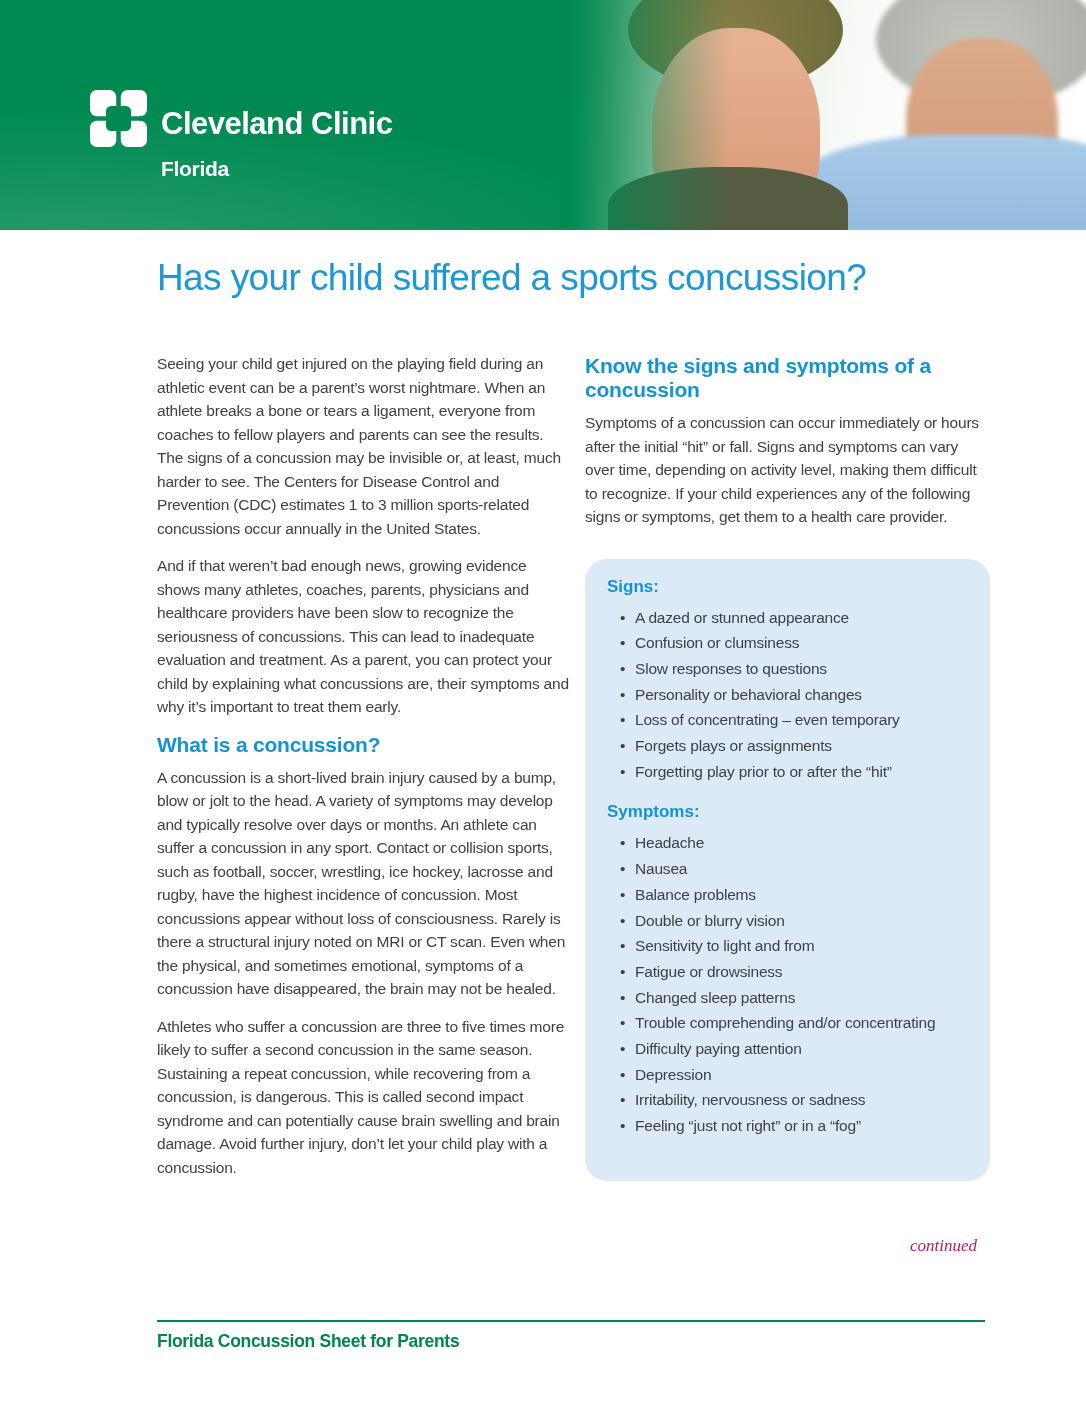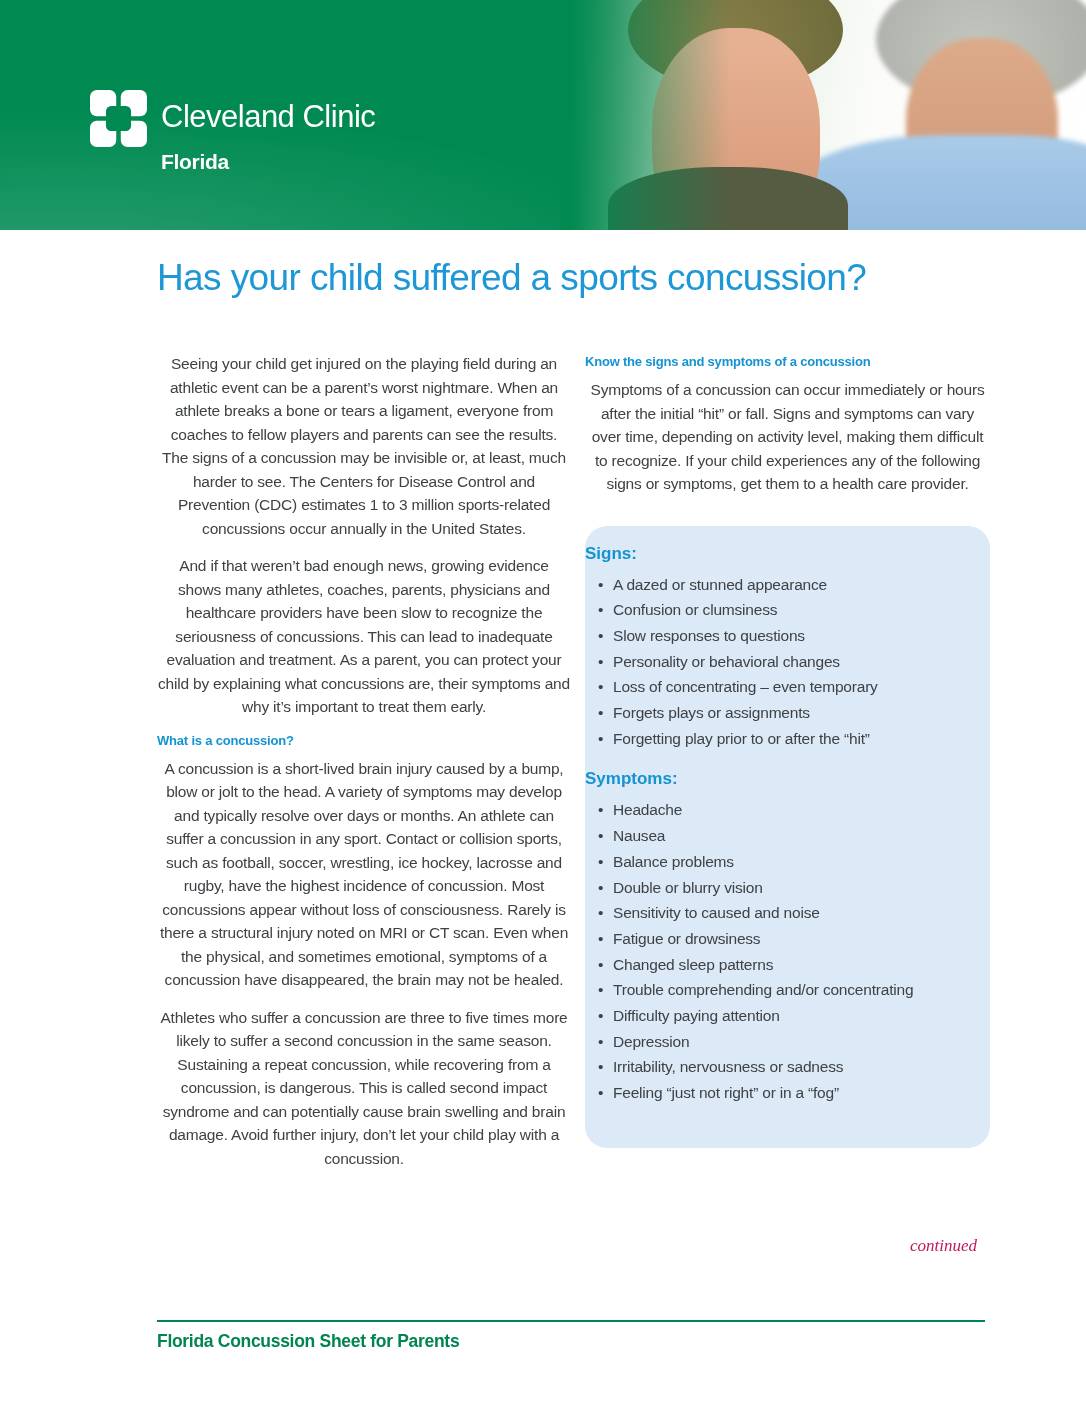--- a/index.html
+++ b/index.html
@@ -30,45 +30,45 @@
   .man-face  { right:28px; top:38px; width:152px; height:178px; background:linear-gradient(180deg,#dcab8a,#cf9676); border-radius:46% 46% 44% 44%; }
   .man-shirt { right:-45px; bottom:-30px; width:340px; height:125px; background:linear-gradient(180deg,#a9cbe9,#8fb6dc); border-radius:45% 35% 0 0; }
   .teen-hair { left:68px; top:-30px; width:215px; height:120px; background:radial-gradient(circle at 40% 65%, #8a8049, #6b693a); border-radius:50%; }
   .teen-face { left:92px; top:28px; width:168px; height:215px; background:linear-gradient(180deg,#e6b092 10%,#d89a79 85%); border-radius:46% 46% 42% 42%; }
   .teen-shirt{ left:48px; bottom:-22px; width:240px; height:85px; background:#565c41; border-radius:45% 45% 0 0; }
   .green-fade{ left:0; top:0; width:170px; height:230px; background:linear-gradient(to right, #008a52 6%, rgba(0,138,82,0.55) 45%, rgba(0,138,82,0) 100%); }
 
   .brand { position:absolute; left:90px; top:90px; display:flex; align-items:flex-start; }
   .logo-mark { width:57px; height:57px; display:block; }
   .brand-text { margin-left:14px; color:#ffffff; }
-  .brand-name { font-size:31px; font-weight:normal; letter-spacing:-0.5px; line-height:1.0; margin-top:11px; }
+  .brand-name { font-size:31px; font-weight:bold; letter-spacing:-0.5px; line-height:1.0; margin-top:18px; }
   .brand-region { font-size:21px; font-weight:bold; letter-spacing:-0.3px; margin-top:18px; }
 
   
   .title {
     position:absolute; left:157px; top:256px; margin:0; width:860px;
     font-size:37px; font-weight:400; letter-spacing:-0.6px;
     color:#1e97d6; line-height:1.2;
   }
 
   
   .columns { position:absolute; left:157px; top:352px; width:833px; display:flex; gap:14px; }
   .col-left  { width:414px; }
   .col-right { width:405px; }
 
-  .columns p { margin:0 0 14px 0; font-size:15.5px; line-height:23.5px; color:#3e4245; letter-spacing:-0.2px;text-align:center; }
-  .subhead { margin:6px 0 9px 0; font-size:13px; font-weight:bold; color:#1493d2; letter-spacing:-0.2px; }
+  .columns p { margin:0 0 14px 0; font-size:15.5px; line-height:23.5px; color:#3e4245; letter-spacing:-0.2px; }
+  .subhead { margin:6px 0 9px 0; font-size:21px; font-weight:bold; color:#1493d2; letter-spacing:-0.2px; }
   .col-right .subhead:first-child { margin-top:2px; }
 
   
   .info-box {
     margin-top:30px;
     background:#dce9f6;
     border-radius:22px;
-    padding:18px 22px 24px 0;
+    padding:18px 22px 24px 22px;
   }
   .box-head { margin:0 0 8px 0; font-size:17px; font-weight:bold; color:#1493d2; }
   .info-box ul { list-style:none; margin:0 0 18px 0; padding:0 0 0 13px; }
   .info-box li { display:flex; font-size:15.5px; line-height:25.7px; color:#3e4245; letter-spacing:-0.2px; }
   .bullet { width:15px; flex-shrink:0; color:#3e4245; }
   .footnote {
     margin:4px 0 0 0 !important;
     font-style:italic; font-size:15px !important; line-height:21.5px !important;
     color:#54575b !important;
     padding-left:15px; text-indent:-15px;
@@ -182,21 +182,21 @@
           <li>
               <span class="bullet">•</span>
               <span>Balance problems</span>
             </li>
           <li>
               <span class="bullet">•</span>
               <span>Double or blurry vision</span>
             </li>
           <li>
               <span class="bullet">•</span>
-              <span>Sensitivity to caused and noise</span>
+              <span>Sensitivity to light and from</span>
             </li>
           <li>
               <span class="bullet">•</span>
               <span>Fatigue or drowsiness</span>
             </li>
           <li>
               <span class="bullet">•</span>
               <span>Changed sleep patterns</span>
             </li>
           <li>

